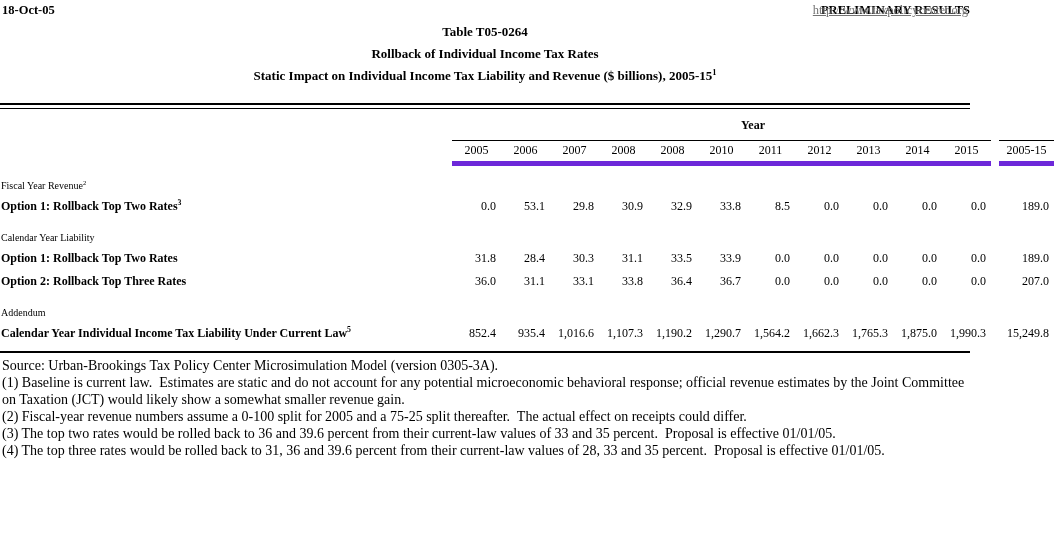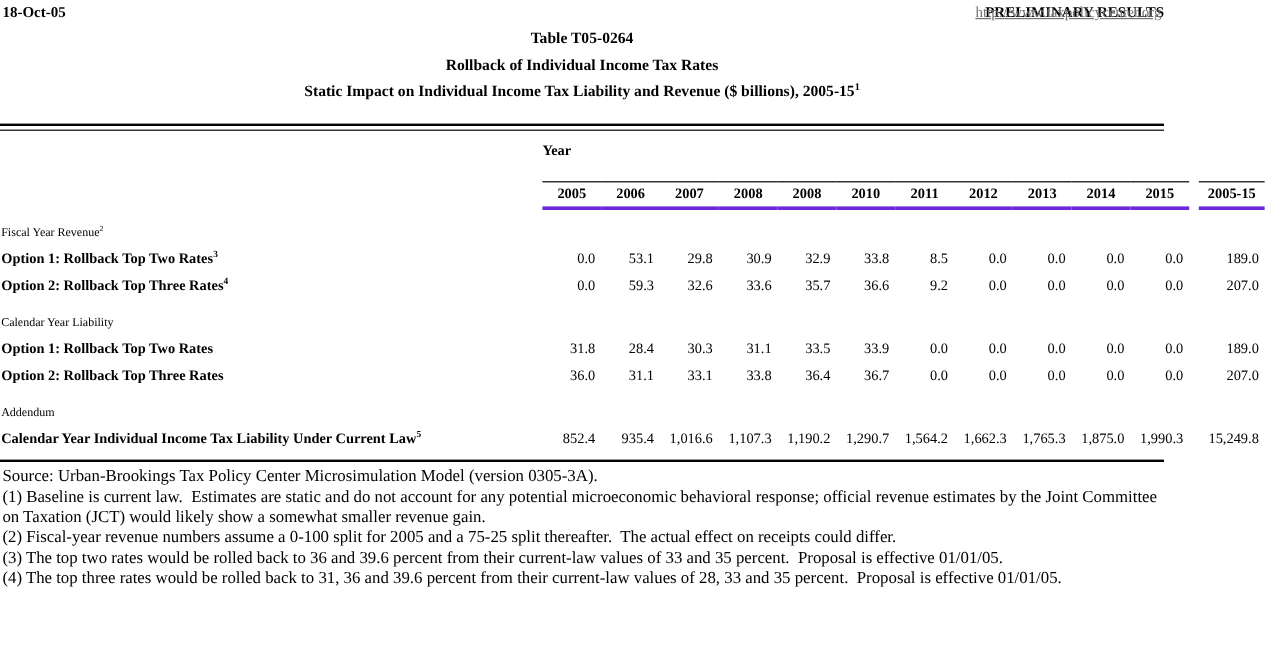--- a/index.html
+++ b/index.html
@@ -52,30 +52,30 @@
     font-size: 12px;
   }
   col.c-label  { width: 452px; }
   col.c-year   { width: 49px;  }
   col.c-gap    { width: 8px;   }
   col.c-total  { width: 55px;  }
 
   td { padding: 0; vertical-align: bottom; }
 
   tr.year-group-row td.year-group {
-    text-align: left;
+    text-align: center;
     font-weight: bold;
     padding-top: 9px;
-    padding-bottom: 18px;
+    padding-bottom: 7px;
   }
   tr.year-cols-row td.ycol {
     text-align: center;
-    font-weight: bold;
+    font-weight: normal;
     border-top: 1px solid #000;
-    border-bottom: 3px solid #6d28d9;
+    border-bottom: 5px solid #6d28d9;
     padding: 2px 0 3px 0;
   }
   tr.year-cols-row td.gapcell { border: none; }
 
   td.section-heading {
     font-weight: normal;
     font-size: 10px;
     padding: 15px 0 3px 1px;
   }
   td.section-heading.first { padding-top: 14px; }
@@ -166,36 +166,20 @@
           <td class="val">33.8</td>
           <td class="val">8.5</td>
           <td class="val">0.0</td>
           <td class="val">0.0</td>
           <td class="val">0.0</td>
           <td class="val">0.0</td>
           <td></td>
           <td class="val">189.0</td>
         </tr>
         <tr>
-          <td class="row-label">Option 2: Rollback Top Three Rates<sup>4</sup></td>
-          <td class="val">0.0</td>
-          <td class="val">59.3</td>
-          <td class="val">32.6</td>
-          <td class="val">33.6</td>
-          <td class="val">35.7</td>
-          <td class="val">36.6</td>
-          <td class="val">9.2</td>
-          <td class="val">0.0</td>
-          <td class="val">0.0</td>
-          <td class="val">0.0</td>
-          <td class="val">0.0</td>
-          <td></td>
-          <td class="val">207.0</td>
-        </tr>
-        <tr>
           <td class="section-heading" colspan="14">Calendar Year Liability</td>
         </tr>
         <tr>
           <td class="row-label">Option 1: Rollback Top Two Rates</td>
           <td class="val">31.8</td>
           <td class="val">28.4</td>
           <td class="val">30.3</td>
           <td class="val">31.1</td>
           <td class="val">33.5</td>
           <td class="val">33.9</td>

